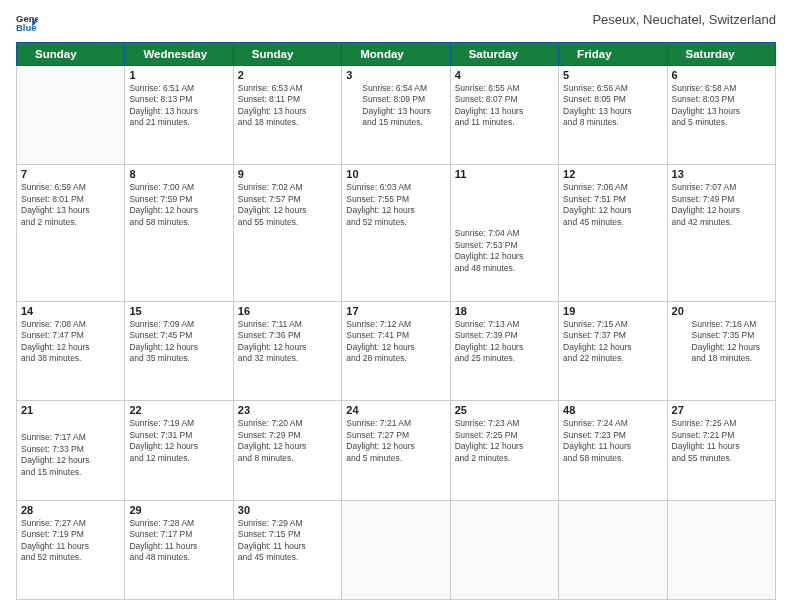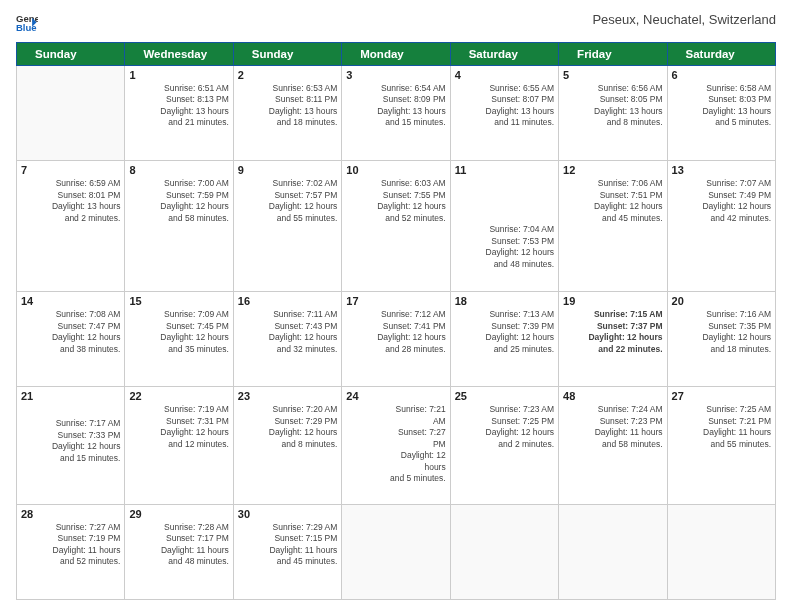--- a/index.html
+++ b/index.html
@@ -74,21 +74,20 @@
       font-size: 11px;
       font-weight: bold;
       color: #222;
       display: block;
       margin-bottom: 2px;
     }
     .day-detail {
       font-size: 8.5px;
       color: #444;
       line-height: 1.35;
-      text-align: right;
     }
     .empty {
       background: #f9f9f9;
     }
   </style>
 </head>
 <body>
 
 <div class="page">
   <div class="header">
@@ -224,41 +223,41 @@
           <td>
             <span class="day-num">15</span>
             <div class="day-detail" style="white-space: pre-line;">Sunrise: 7:09 AM
 Sunset: 7:45 PM
 Daylight: 12 hours
 and 35 minutes.</div>
           </td>
           <td>
             <span class="day-num">16</span>
             <div class="day-detail" style="white-space: pre-line;">Sunrise: 7:11 AM
-Sunset: 7:43 PM
+Sunset: 7:36 PM
 Daylight: 12 hours
 and 32 minutes.</div>
           </td>
           <td>
             <span class="day-num">17</span>
             <div class="day-detail" style="white-space: pre-line;">Sunrise: 7:12 AM
 Sunset: 7:41 PM
 Daylight: 12 hours
 and 28 minutes.</div>
           </td>
           <td>
             <span class="day-num">18</span>
             <div class="day-detail" style="white-space: pre-line;">Sunrise: 7:13 AM
 Sunset: 7:39 PM
 Daylight: 12 hours
 and 25 minutes.</div>
           </td>
           <td>
             <span class="day-num">19</span>
-            <div class="day-detail" style="white-space: pre-line; font-weight: bold;">Sunrise: 7:15 AM
+            <div class="day-detail" style="white-space: pre-line;">Sunrise: 7:15 AM
 Sunset: 7:37 PM
 Daylight: 12 hours
 and 22 minutes.</div>
           </td>
           <td>
             <span class="day-num">20</span>
             <div class="day-detail" style="white-space: pre-line; margin-left: 20px;">Sunrise: 7:16 AM
 Sunset: 7:35 PM
 Daylight: 12 hours
 and 18 minutes.</div>
@@ -281,21 +280,21 @@
           </td>
           <td>
             <span class="day-num">23</span>
             <div class="day-detail" style="white-space: pre-line;">Sunrise: 7:20 AM
 Sunset: 7:29 PM
 Daylight: 12 hours
 and 8 minutes.</div>
           </td>
           <td>
             <span class="day-num">24</span>
-            <div class="day-detail" style="white-space: pre-line; margin-left: 40px;">Sunrise: 7:21 AM
+            <div class="day-detail" style="white-space: pre-line;">Sunrise: 7:21 AM
 Sunset: 7:27 PM
 Daylight: 12 hours
 and 5 minutes.</div>
           </td>
           <td>
             <span class="day-num">25</span>
             <div class="day-detail" style="white-space: pre-line;">Sunrise: 7:23 AM
 Sunset: 7:25 PM
 Daylight: 12 hours
 and 2 minutes.</div>

